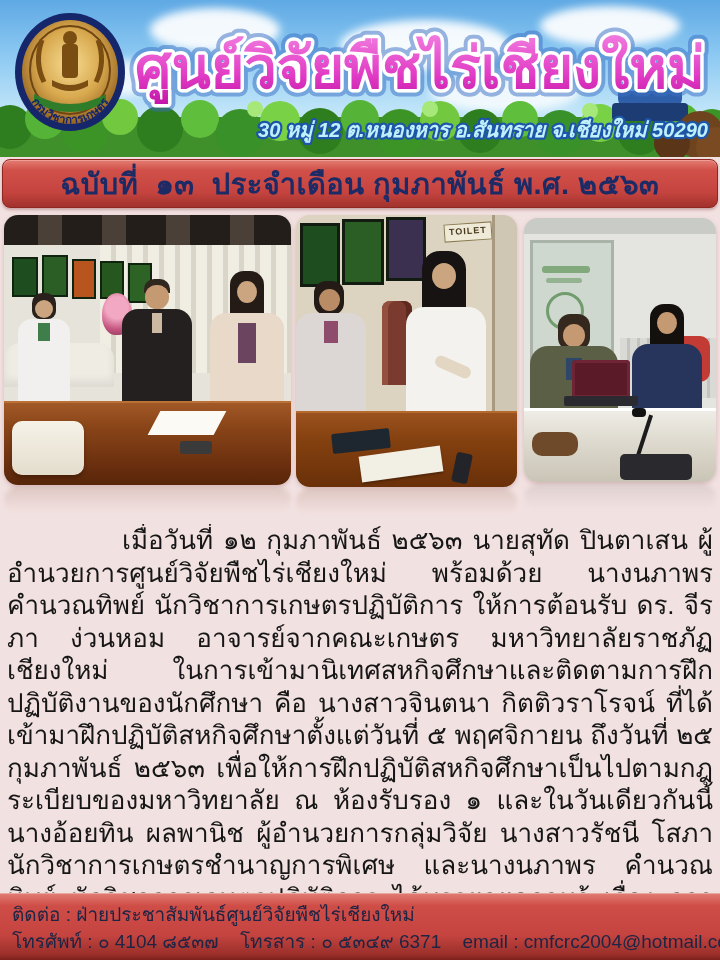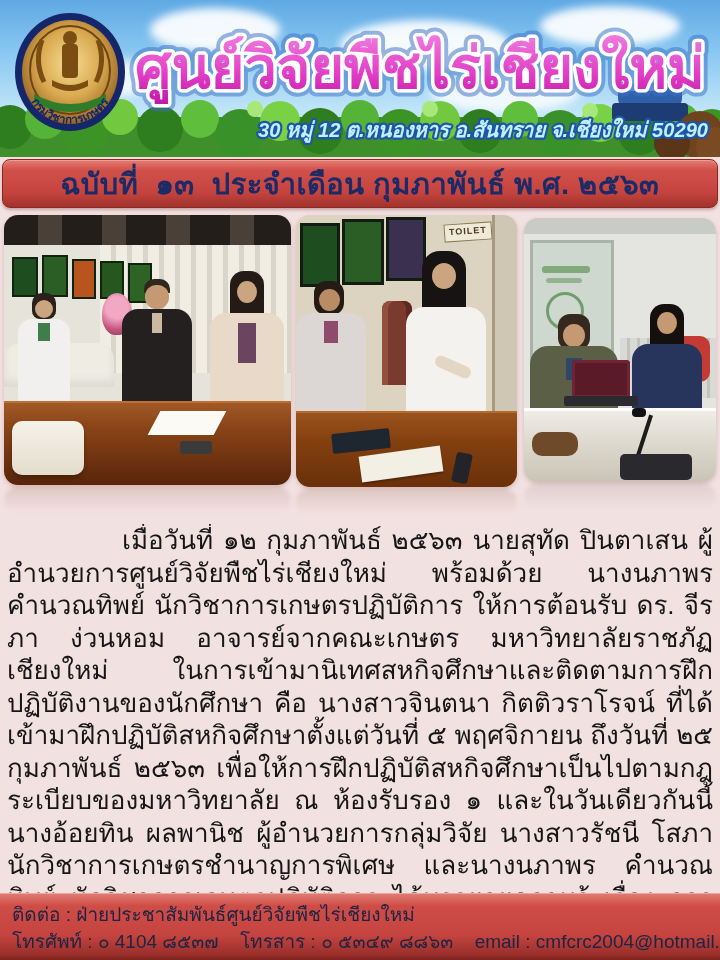--- a/index.html
+++ b/index.html
@@ -243,18 +243,18 @@
   </div>
   <div class="refl" style="left:524px;top:484px;width:192px;height:26px;
        background:linear-gradient(180deg,rgba(120,120,115,.28),rgba(242,225,225,0));"></div>
 
   <p class="article">เมื่อวันที่ ๑๒ กุมภาพันธ์ ๒๕๖๓  นายสุทัด ปินตาเสน ผู้อำนวยการศูนย์วิจัยพืชไร่เชียงใหม่ พร้อมด้วย นางนภาพร คำนวณทิพย์ นักวิชาการเกษตรปฏิบัติการ ให้การต้อนรับ ดร. จีรภา ง่วนหอม อาจารย์จากคณะเกษตร มหาวิทยาลัยราชภัฏเชียงใหม่ ในการเข้ามานิเทศสหกิจศึกษาและติดตามการฝึกปฏิบัติงานของนักศึกษา คือ นางสาวจินตนา กิตติวราโรจน์ ที่ได้เข้ามาฝึกปฏิบัติสหกิจศึกษาตั้งแต่วันที่ ๕ พฤศจิกายน ถึงวันที่ ๒๕ กุมภาพันธ์ ๒๕๖๓ เพื่อให้การฝึกปฏิบัติสหกิจศึกษาเป็นไปตามกฎระเบียบของมหาวิทยาลัย ณ ห้องรับรอง ๑ และในวันเดียวกันนี้ นางอ้อยทิน ผลพานิช ผู้อำนวยการกลุ่มวิจัย นางสาวรัชนี โสภา นักวิชาการเกษตรชำนาญการพิเศษ และนางนภาพร คำนวณทิพย์ นักวิชาการเกษตรปฏิบัติการ ได้บรรยายความรู้ เรื่อง การปรับปรุงพันธุ์ถั่วเหลือง และ การเขตกรรม ให้กับนักศึกษาฝึกสหกิจศึกษา จากมหาวิทยาลัยพะเยา และมหาวิทยาลัยขอนแก่น เพื่อให้ได้รับความรู้ความเข้าใจในเรื่องของถั่วเหลืองมากยิ่งขึ้น และ เปิดโอกาสให้นักศึกษาซักถามปัญหาต่างๆที่เข้ามาฝึกปฏิบัติงายภายในศูนย์วิจัยพืชไร่เชียงใหม่  ณ ห้องประชุม ๒ ศูนย์วิจัยพืชไร่เชียงใหม่</p>
 
   <div class="footer">
     <div class="footer-line">ติดต่อ : ฝ่ายประชาสัมพันธ์ศูนย์วิจัยพืชไร่เชียงใหม่</div>
     <div class="footer-line">
       <span>โทรศัพท์ : ๐ 4104 ๘๕๓๗</span><span class="gap"></span>
-      <span>โทรสาร : ๐ ๕๓๔๙ ๘๘๖๓</span><span class="gap"></span>
+      <span>โทรสาร : ๐ ๕๓๔๙ 6371</span><span class="gap"></span>
       <span>email : cmfcrc2004@hotmail.com</span>
     </div>
   </div>
 
 </div>
 
 </body></html>

